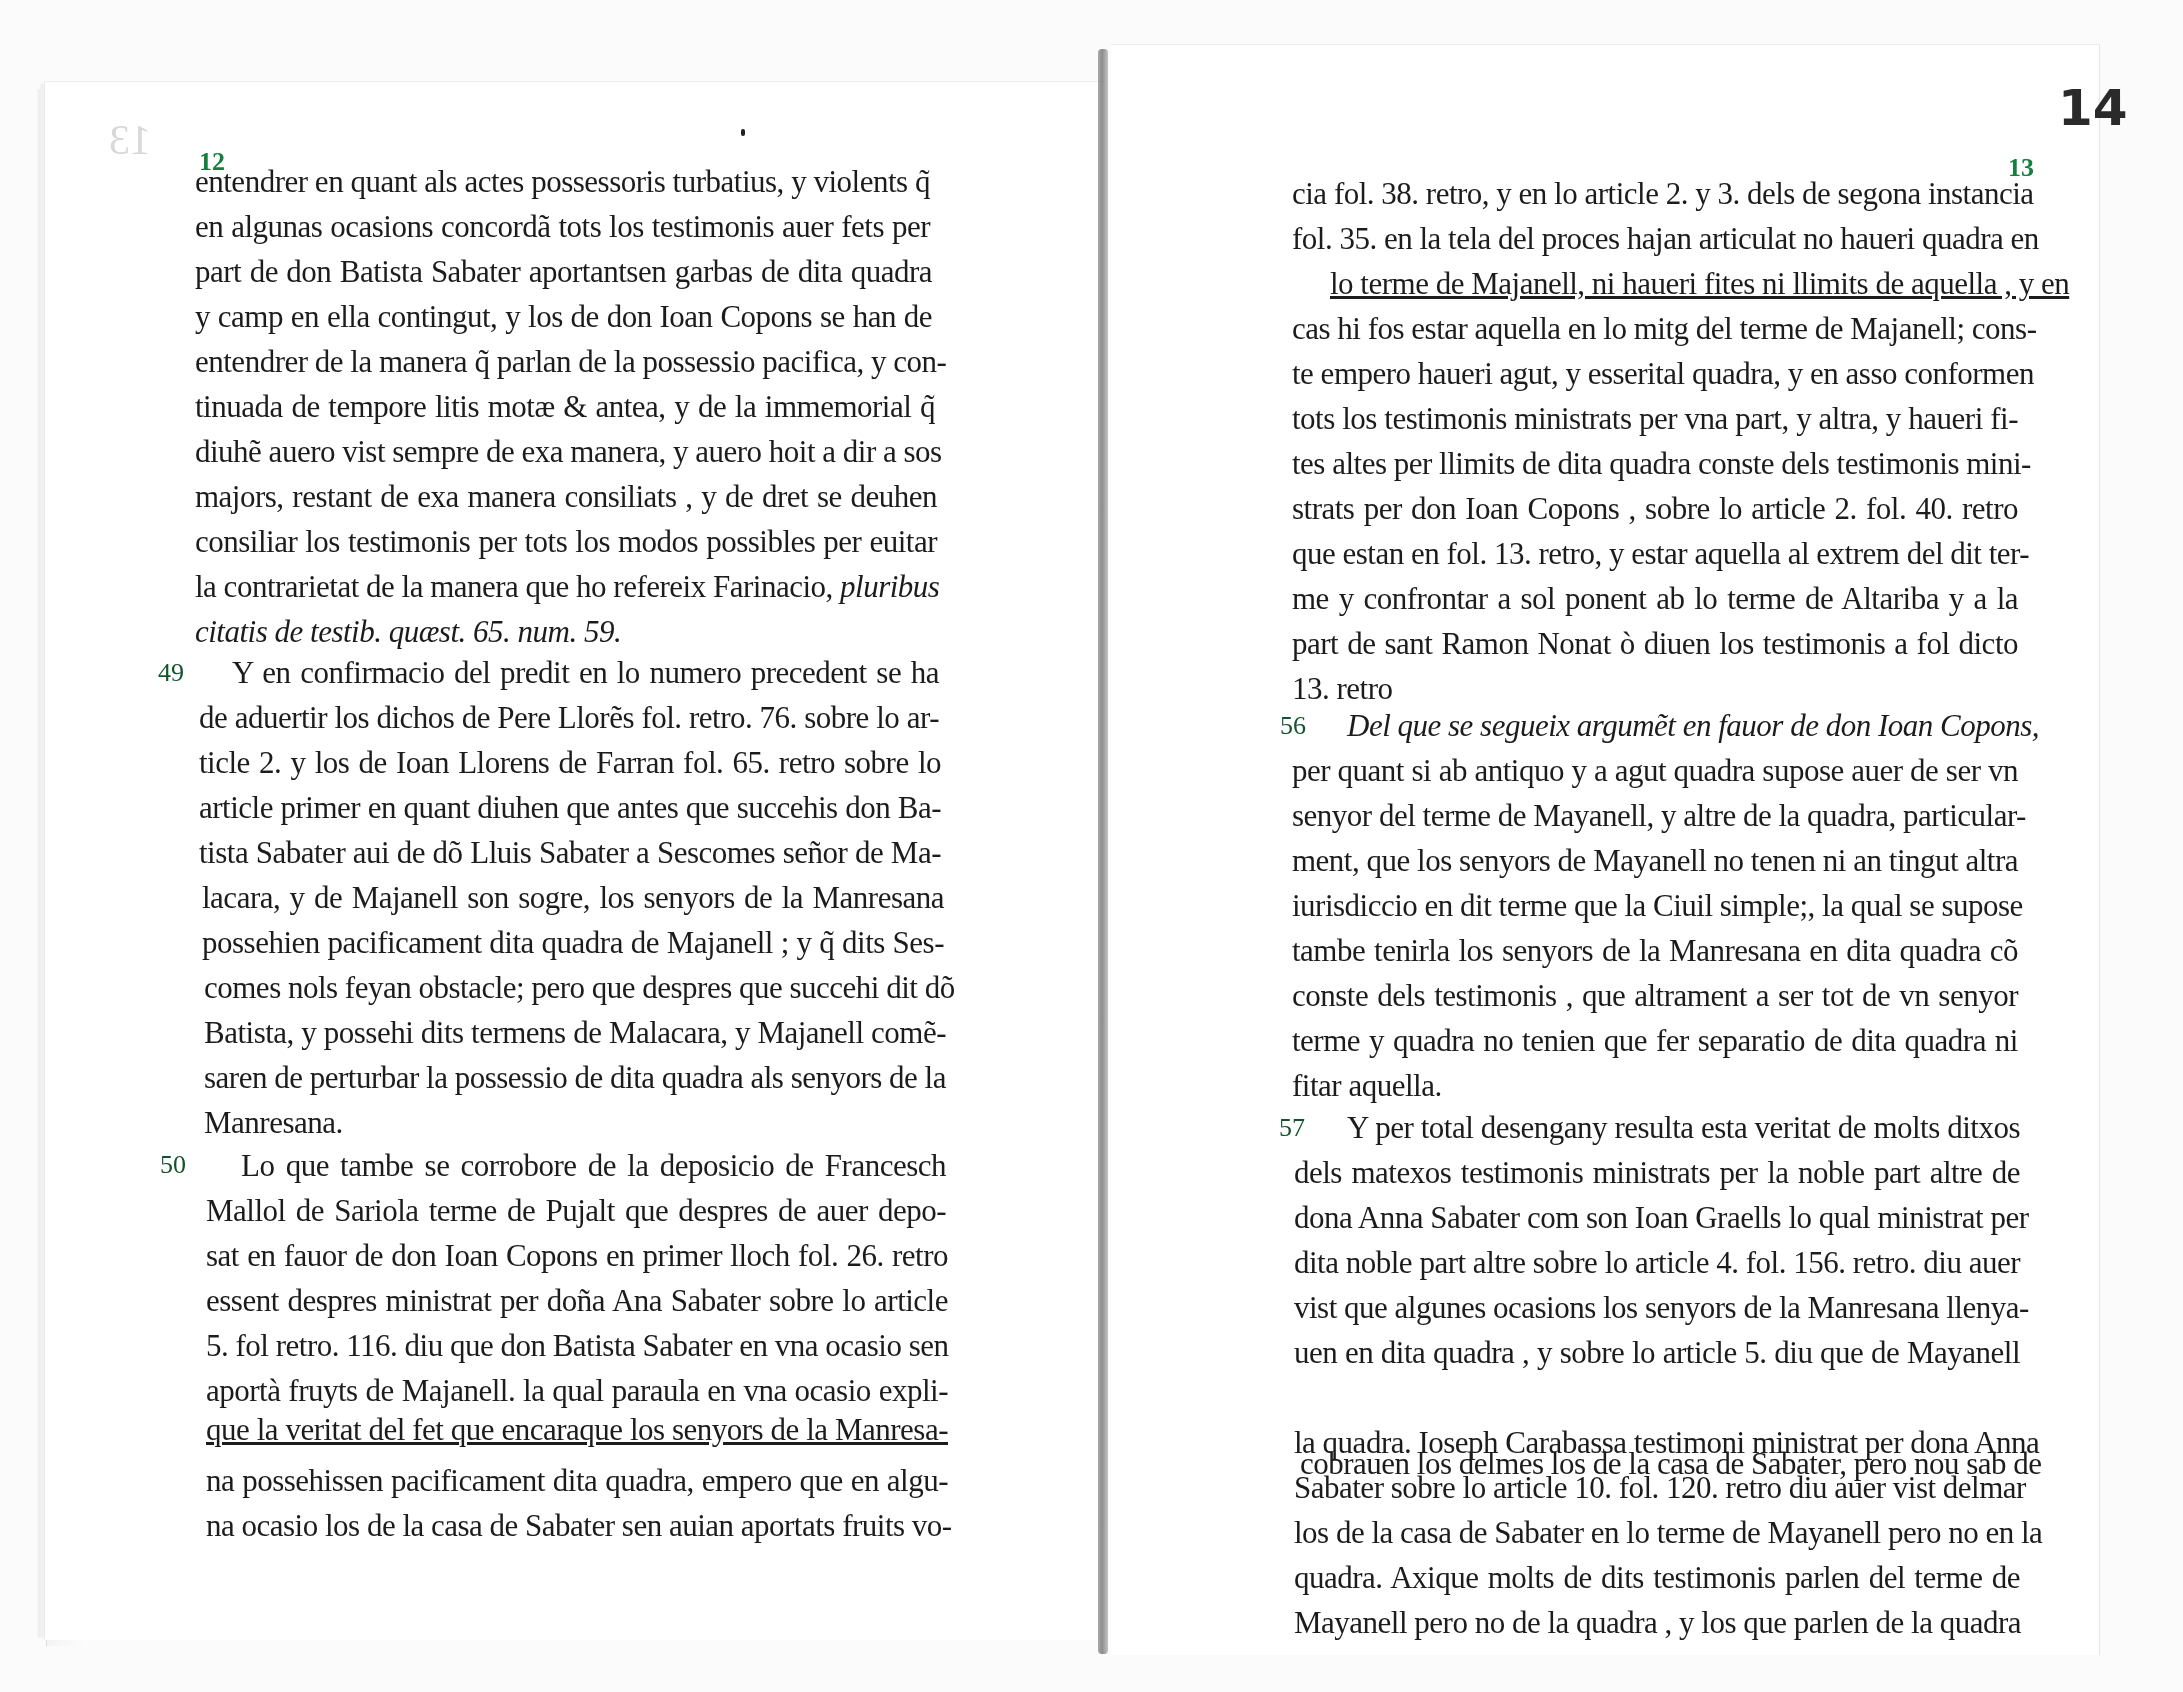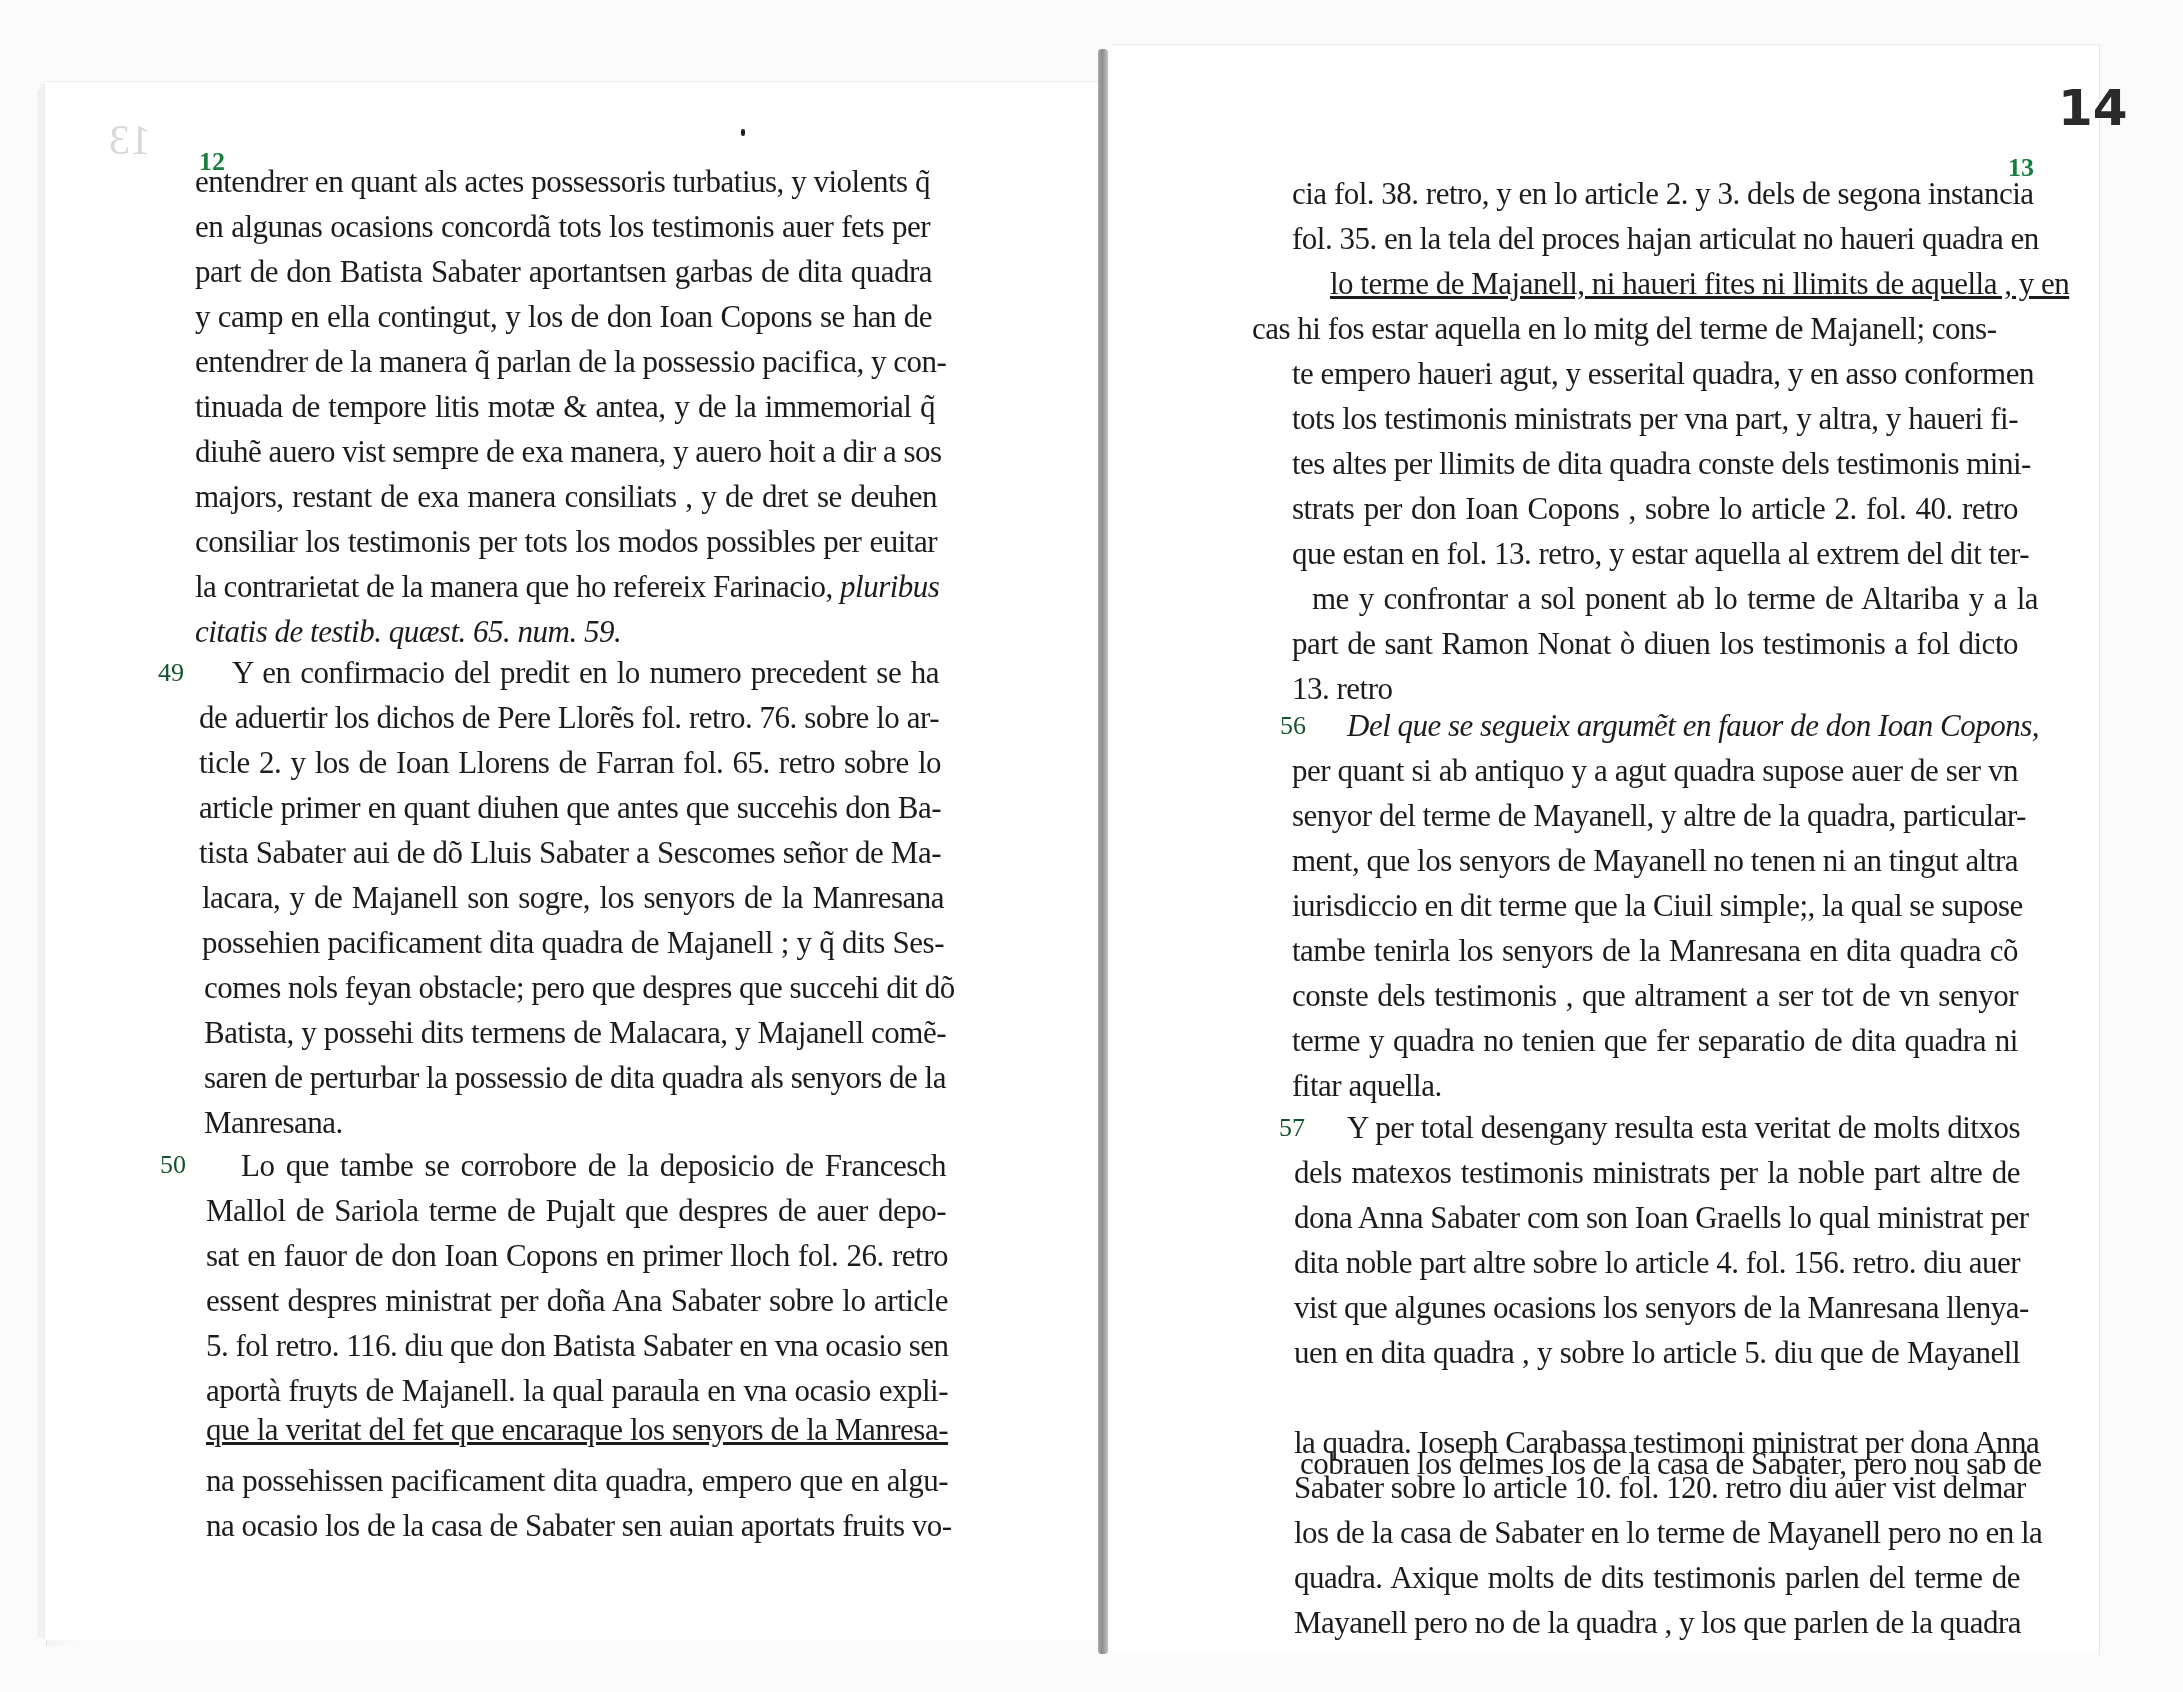--- a/index.html
+++ b/index.html
@@ -117,27 +117,27 @@
   <div class="spine"></div>
 
   <div class="page page-right"></div>
   <div class="ms-number" style="left:2058px; top:79px;">14</div>
   <div class="folio" style="left:2008px; top:153px;">13</div>
 
   <div>
     <div class="line justify" style="left:1292px; top:175px; width:726px;">cia fol. 38. retro, y en lo article 2. y 3. dels de segona instancia</div>
     <div class="line justify" style="left:1292px; top:220px; width:726px;">fol. 35. en la tela del proces hajan articulat no haueri quadra en</div>
     <div class="line justify" style="left:1330px; top:265px; width:726px;text-decoration:underline;">lo terme de Majanell, ni haueri fites ni llimits de aquella , y en</div>
-    <div class="line justify" style="left:1252px; top:310px; width:726px;">cas hi fos estar aquella en lo mitg del terme de Majanell; cons-</div>
+    <div class="line justify" style="left:1292px; top:310px; width:726px;">cas hi fos estar aquella en lo mitg del terme de Majanell; cons-</div>
     <div class="line justify" style="left:1292px; top:355px; width:726px;">te empero haueri agut, y esserital quadra, y en asso conformen</div>
     <div class="line justify" style="left:1292px; top:400px; width:726px;">tots los testimonis ministrats per vna part, y altra, y haueri fi-</div>
     <div class="line justify" style="left:1292px; top:445px; width:726px;">tes altes per llimits de dita quadra conste dels testimonis mini-</div>
     <div class="line justify" style="left:1292px; top:490px; width:726px;">strats per don Ioan Copons , sobre lo article 2. fol. 40. retro</div>
     <div class="line justify" style="left:1292px; top:535px; width:726px;">que estan en fol. 13. retro, y estar aquella al extrem del dit ter-</div>
-    <div class="line justify" style="left:1292px; top:580px; width:726px;margin-left:20px;">me y confrontar a sol ponent ab lo terme de Altariba y a la</div>
+    <div class="line justify" style="left:1292px; top:580px; width:726px;">me y confrontar a sol ponent ab lo terme de Altariba y a la</div>
     <div class="line justify" style="left:1292px; top:625px; width:726px;">part de sant Ramon Nonat ò diuen los testimonis a fol dicto</div>
     <div class="line" style="left:1292px; top:670px;">13. retro</div>
 
     <div class="para-num" style="left:1280px; top:711px;">56</div>
     <div class="line justify" style="left:1347px; top:707px; width:670px;font-style:italic;">Del que se segueix argumẽt en fauor de don Ioan Copons,</div>
     <div class="line justify" style="left:1292px; top:752px; width:726px;">per quant si ab antiquo y a agut quadra supose auer de ser vn</div>
     <div class="line justify" style="left:1292px; top:797px; width:726px;">senyor del terme de Mayanell, y altre de la quadra, particular-</div>
     <div class="line justify" style="left:1292px; top:842px; width:726px;">ment, que los senyors de Mayanell no tenen ni an tingut altra</div>
     <div class="line justify" style="left:1292px; top:887px; width:726px;">iurisdiccio en dit terme que la Ciuil simple;, la qual se supose</div>
     <div class="line justify" style="left:1292px; top:932px; width:726px;">tambe tenirla los senyors de la Manresana en dita quadra cõ</div>

